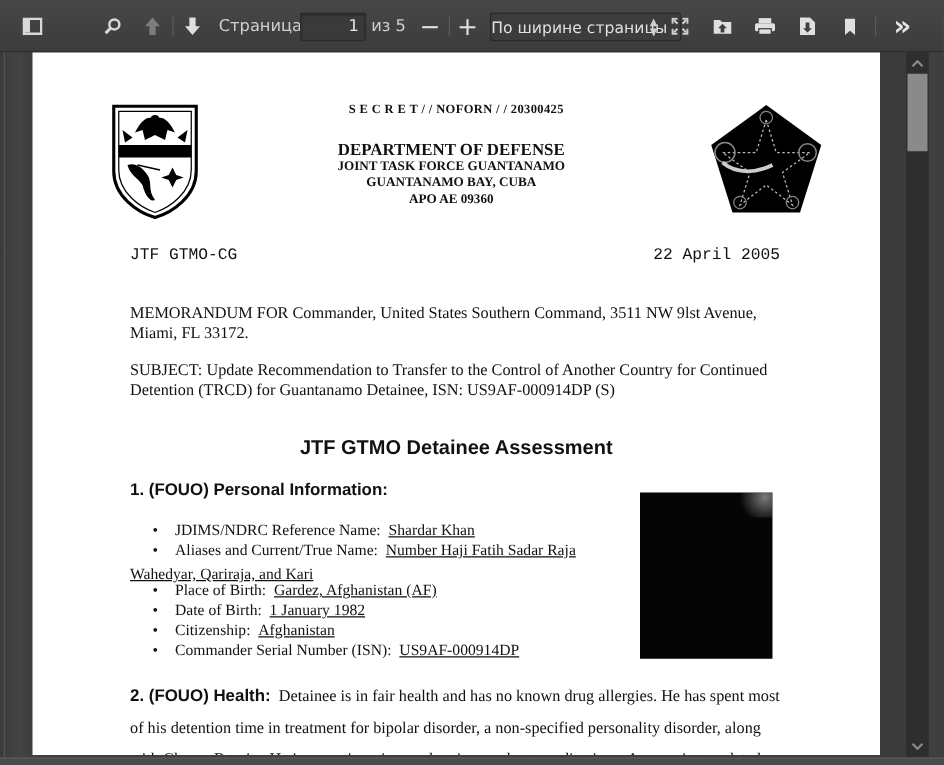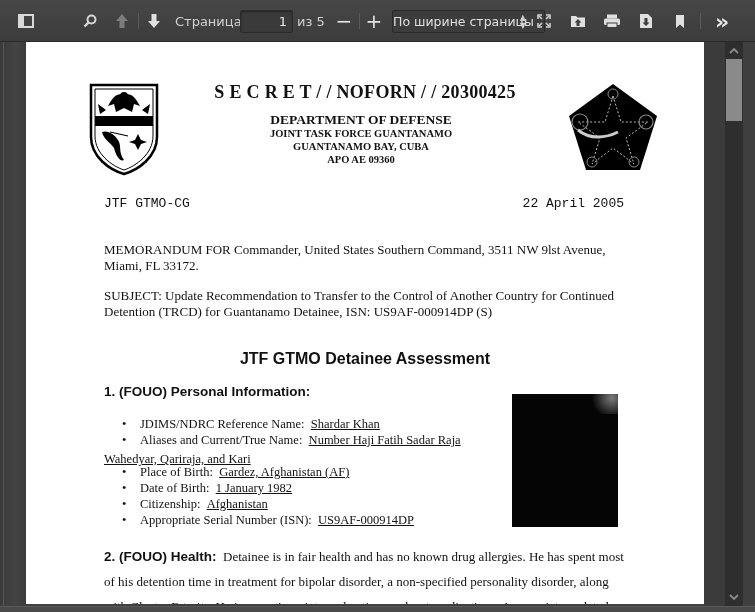--- a/index.html
+++ b/index.html
@@ -44,21 +44,21 @@
   .scrollbar { position: absolute; left: 725px; top: 0; width: 18px; height: 564px; background: #2e2e2e; }
   .scroll-up, .scroll-down { position: absolute; left: 0; width: 18px; height: 18px; color: #8a8a8a; font-size: 11px; display: flex; align-items: center; justify-content: center; }
   .scroll-up { top: 0; }
   .scroll-down { bottom: 0; }
   .scroll-thumb { position: absolute; left: 1px; top: 17px; width: 16px; height: 62px; background: #8a8a8a; }
   .right-edge { position: absolute; left: 743px; top: 0; width: 12px; height: 570px; background: #3f3f3f; }
   .bottom-bar { position: absolute; left: 0; top: 564px; width: 755px; height: 6px; background: #4a4a4a; border-top: 1px solid #5a5a5a; }
 
   
   .doc { position: absolute; left: 0; top: 0; width: 678px; font-family: "Liberation Serif", serif; color: #111; }
-  .classification { position: absolute; left: 0; width: 678px; top: 40px; text-align: center; font-weight: bold; font-size: 18px; letter-spacing: 0.3px; }
+  .classification { position: absolute; left: 0; width: 678px; top: 40px; text-align: center; font-weight: bold; font-size: 10px; letter-spacing: 0.3px; }
   .dept { position: absolute; left: 0; width: 670px; top: 70px; text-align: center; font-weight: bold; }
   .dept .l1 { font-size: 13.5px; line-height: 15px; }
   .dept .sub { font-size: 10.5px; line-height: 13px; }
   .seal-left { position: absolute; left: 62px; top: 40px; width: 72px; height: 94px; }
   .seal-right { position: absolute; left: 540px; top: 40px; width: 94px; height: 92px; }
   .doc-line { position: absolute; font-size: 13px; line-height: 16px; white-space: nowrap; font-family: Liberation Mono, monospace; }
   .para { position: absolute; left: 78px; width: 530px; font-size: 13px; line-height: 16px; }
   .title { position: absolute; left: 0; width: 678px; top: 308px; text-align: center; font-family: "Liberation Sans", sans-serif; font-weight: bold; font-size: 16px; }
   .sec-head { position: absolute; left: 78px; top: 342px; font-family: "Liberation Sans", sans-serif; font-weight: bold; font-size: 13.5px; }
   .bullet { position: absolute; left: 96px; font-size: 12.5px; line-height: 16px; white-space: nowrap; }
@@ -198,21 +198,21 @@
       <div class="bullet" style="top:422px;">
         <span class="dot">•</span><span>Place of Birth:</span>&nbsp;&nbsp;<span class="u">Gardez, Afghanistan (AF)</span>
       </div>
       <div class="bullet" style="top:438px;">
         <span class="dot">•</span><span>Date of Birth:</span>&nbsp;&nbsp;<span class="u">1 January 1982</span>
       </div>
       <div class="bullet" style="top:454px;">
         <span class="dot">•</span><span>Citizenship:</span>&nbsp;&nbsp;<span class="u">Afghanistan</span>
       </div>
       <div class="bullet" style="top:470px;">
-        <span class="dot">•</span><span>Appropriate Serial Number (ISN):</span>&nbsp;&nbsp;<span class="u">US9AF-000914DP</span>
+        <span class="dot">•</span><span>Commander Serial Number (ISN):</span>&nbsp;&nbsp;<span class="u">US9AF-000914DP</span>
       </div>
 
       <div class="photo"></div>
 
       <div class="health">
         <b>2.  (FOUO) Health:</b>&nbsp;&nbsp;<span>Detainee is in fair health and has no known drug allergies.  He has spent most of his detention time in treatment for bipolar disorder, a non-specified personality disorder, along with Cluster B traits.  He is on anti-anxiety and anti-convulsant medications.  Appropriate updated history from mental health is required prior to travel.  He may require medical attendants</span>
       </div>
     </div>
   </div>
 

